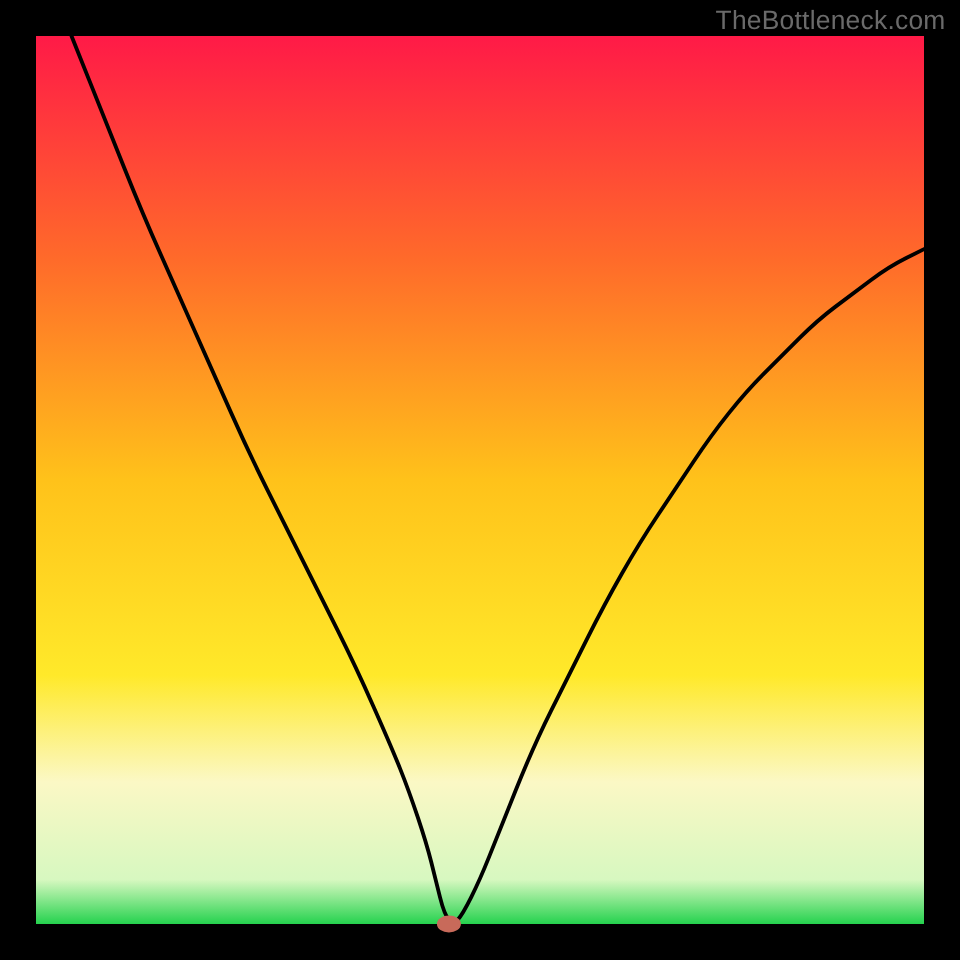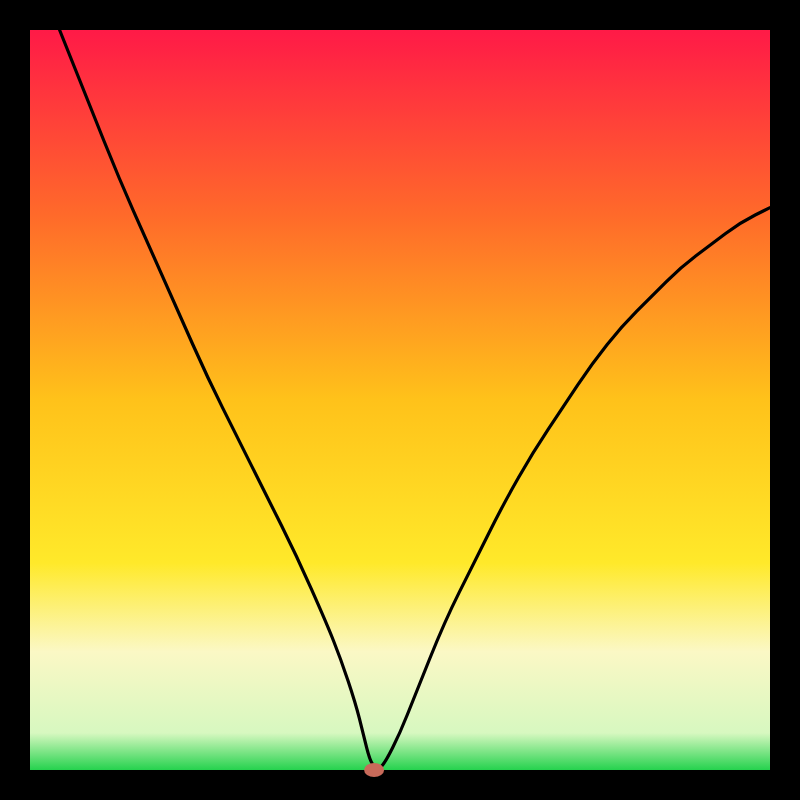--- a/index.html
+++ b/index.html
@@ -30,20 +30,21 @@
   svg {
     position: absolute;
     left: 0;
     top: 0;
   }
 </style>
 </head>
 <body>
 
 <div class="frame">
+  <div class="watermark">TheBottleneck.com</div>
 
   <svg id="chart-svg" width="800" height="800">
     <defs>
       <linearGradient id="bg-grad" x1="0" y1="0" x2="0" y2="1">
           <stop offset="0%" stop-color="#ff1a47"></stop>
           <stop offset="25%" stop-color="#ff6a2a"></stop>
           <stop offset="50%" stop-color="#ffc21a"></stop>
           <stop offset="72%" stop-color="#ffe92a"></stop>
           <stop offset="84%" stop-color="#fbf8c5"></stop>
           <stop offset="95%" stop-color="#d7f8c0"></stop>

